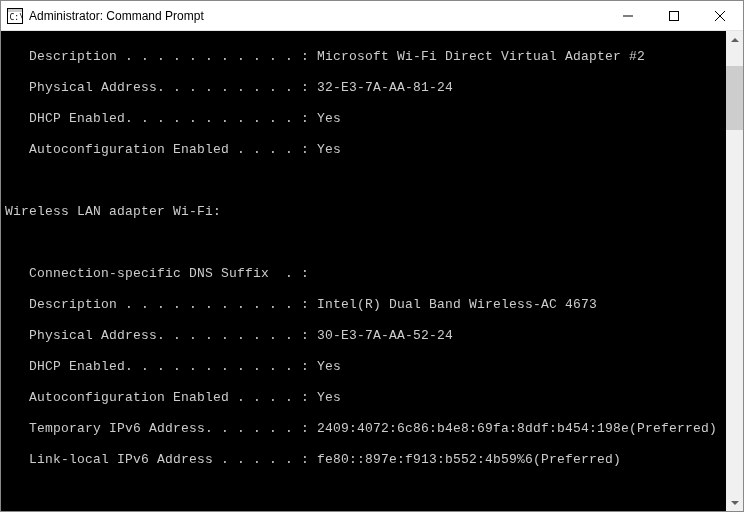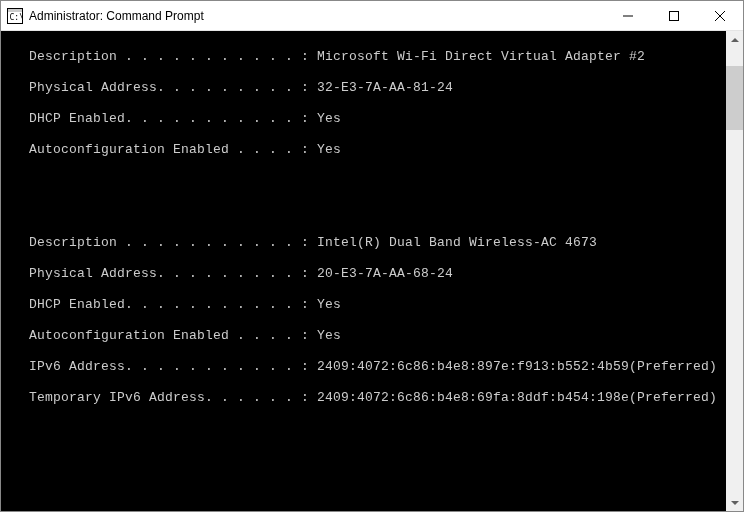--- a/index.html
+++ b/index.html
@@ -128,27 +128,29 @@
     </div>
   </div>
 
   <div class="terminal-wrap">
     <div class="terminal">
 <span class="kv"><span>   Description . . . . . . . . . . . : </span><span>Microsoft Wi-Fi Direct Virtual Adapter #2</span></span>
 <span class="kv"><span>   Physical Address. . . . . . . . . : </span><span>32-E3-7A-AA-81-24</span></span>
 <span class="kv"><span>   DHCP Enabled. . . . . . . . . . . : </span><span>Yes</span></span>
 <span class="kv"><span>   Autoconfiguration Enabled . . . . : </span><span>Yes</span></span>
 <div class="empty-line"></div>
+<span class="kv">Wireless LAN adapter Wi-Fi:</span>
 <div class="empty-line"></div>
+<span class="kv"><span>   Connection-specific DNS Suffix  . : </span><span></span></span>
 <span class="kv"><span>   Description . . . . . . . . . . . : </span><span>Intel(R) Dual Band Wireless-AC 4673</span></span>
-<span class="kv"><span>   Physical Address. . . . . . . . . : </span><span>20-E3-7A-AA-68-24</span></span>
+<span class="kv"><span>   Physical Address. . . . . . . . . : </span><span>30-E3-7A-AA-52-24</span></span>
 <span class="kv"><span>   DHCP Enabled. . . . . . . . . . . : </span><span>Yes</span></span>
 <span class="kv"><span>   Autoconfiguration Enabled . . . . : </span><span>Yes</span></span>
-<span class="kv"><span>   IPv6 Address. . . . . . . . . . . : </span><span>2409:4072:6c86:b4e8:897e:f913:b552:4b59(Preferred)</span></span>
 <span class="kv"><span>   Temporary IPv6 Address. . . . . . : </span><span>2409:4072:6c86:b4e8:69fa:8ddf:b454:198e(Preferred)</span></span>
+<span class="kv"><span>   Link-local IPv6 Address . . . . . : </span><span>fe80::897e:f913:b552:4b59%6(Preferred)</span></span>
 
 
 
 
 
 
 
 
 
 

